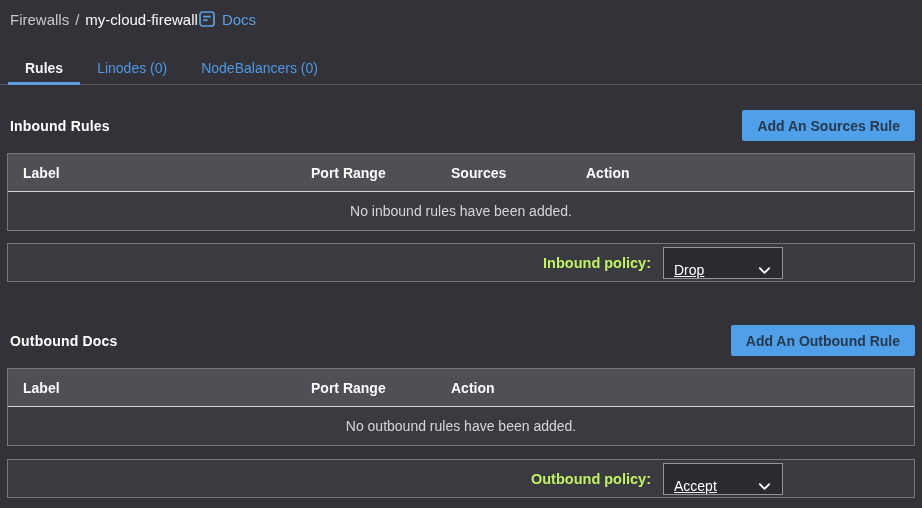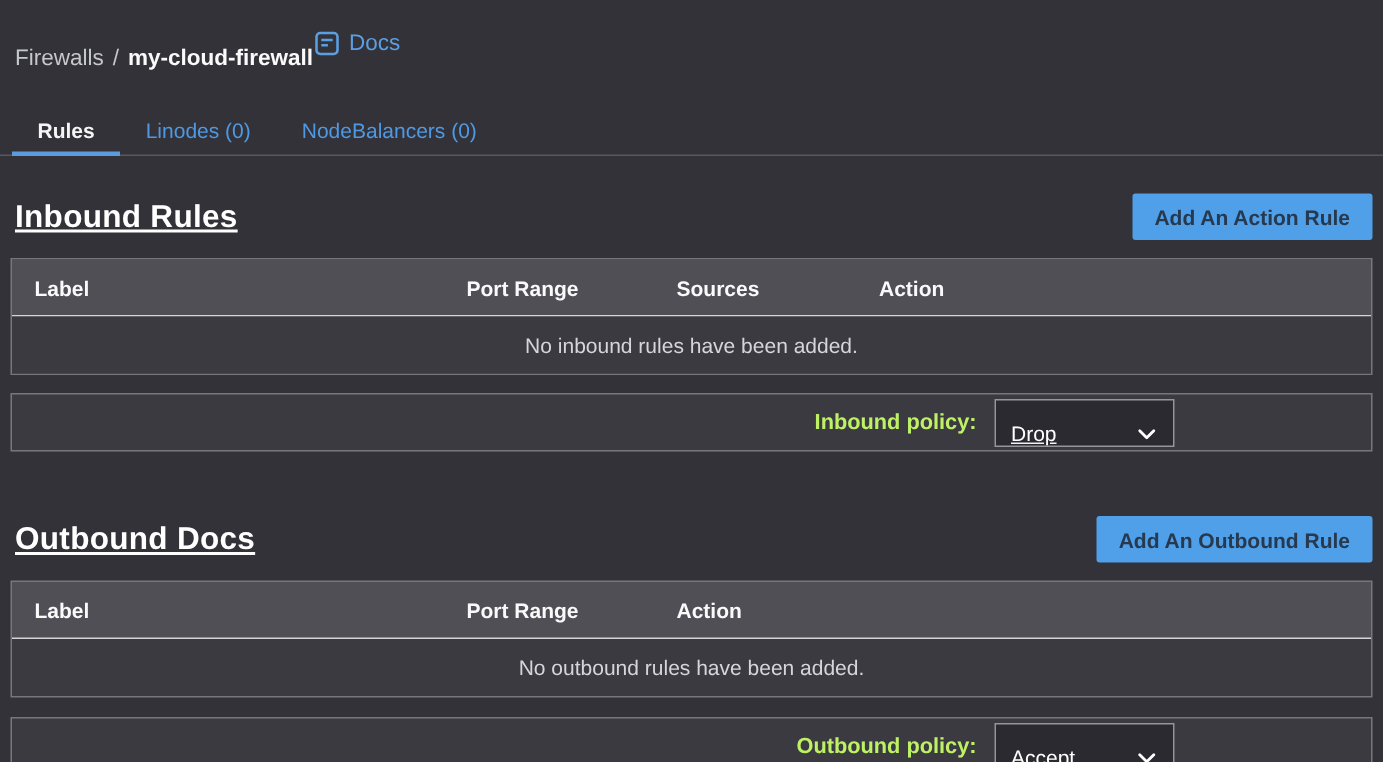--- a/index.html
+++ b/index.html
@@ -11,21 +11,21 @@
     color: #f2f2f4;
   }
   
   .topbar {
     display: flex; align-items: center;
     padding: 10px 10px 0 10px;
   }
   .breadcrumb { font-size: 15px; color: #c7c8ca; display: flex; gap: 6px; align-items: baseline; }
   .breadcrumb .crumb-link { color: #c7c8ca; }
   .breadcrumb .crumb-sep { color: #c7c8ca; }
-  .breadcrumb .crumb-current { color: #fafafa; font-weight: bold; margin-top: 20px; }
+  .breadcrumb .crumb-current { color: #fafafa; font-weight: normal; }
   .docs-link {
     display: flex; align-items: center; gap: 6px;
     color: #5b9fe3; font-size: 15px; cursor: pointer;
   }
   .docs-link svg { display: block; }
   
   .tabbar {
     margin-top: 24px;
     border-bottom: 1px solid #58575e;
     display: flex;
@@ -43,21 +43,21 @@
     color: #f5f5f6; font-weight: bold;
     border-bottom: 3px solid #5b9ce0;
   }
   
   .main { padding: 0 7px; }
   .section-header {
     display: flex; justify-content: space-between; align-items: center;
     margin-top: 25px;
   }
   .section-header.outbound-gap { margin-top: 43px; }
-  .section-title { font-size: 21px; font-weight: bold; color: #ffffff; letter-spacing: 0.2px; padding-left: 3px; text-decoration: underline; }
+  .section-title { font-size: 14px; font-weight: bold; color: #ffffff; letter-spacing: 0.2px; padding-left: 3px; }
   .add-btn {
     background: #4f9fe9;
     color: #27394e;
     border: none;
     font-family: "Liberation Sans", sans-serif;
     font-size: 14px; font-weight: bold;
     height: 31px; padding: 0 15px;
     border-radius: 2px;
     cursor: pointer;
   }
@@ -129,21 +129,21 @@
 <div class="tabbar">
   <div class="tab active">Rules</div>
   <div class="tab">Linodes (0)</div>
   <div class="tab">NodeBalancers (0)</div>
 </div>
 
 <div class="main">
 
   <div class="section-header">
     <div class="section-title">Inbound Rules</div>
-    <button class="add-btn">Add An Action Rule</button>
+    <button class="add-btn">Add An Sources Rule</button>
   </div>
 
   <div class="rules-table">
     <div class="table-head">
       <div class="th">Label</div>
       <div class="th">Port Range</div>
       <div class="th">Sources</div>
       <div class="th">Action</div>
     </div>
     <div class="empty-row">No inbound rules have been added.</div>

